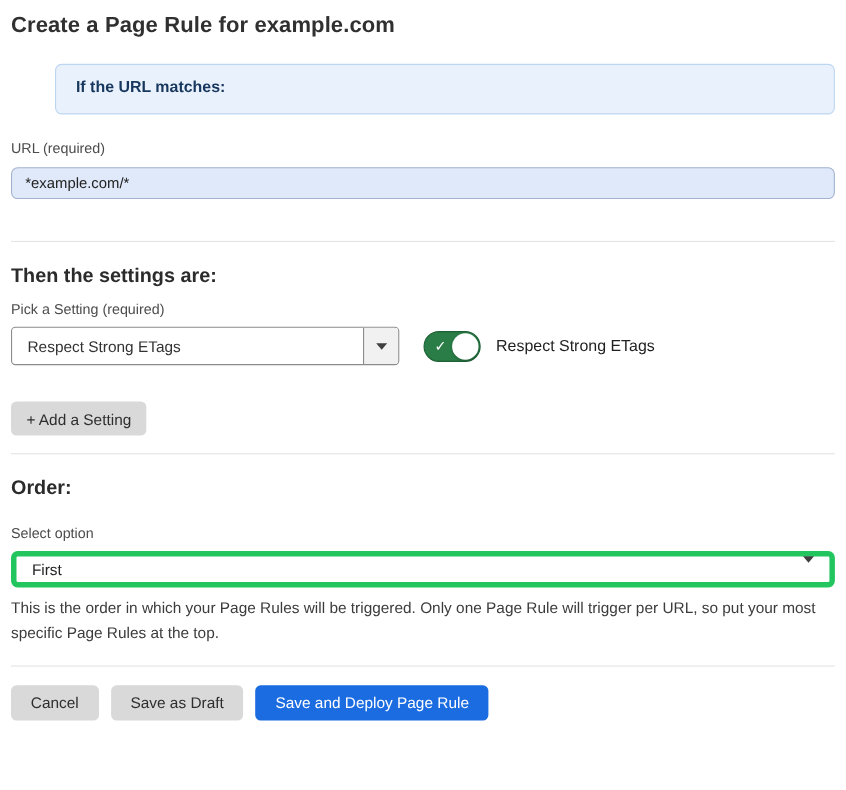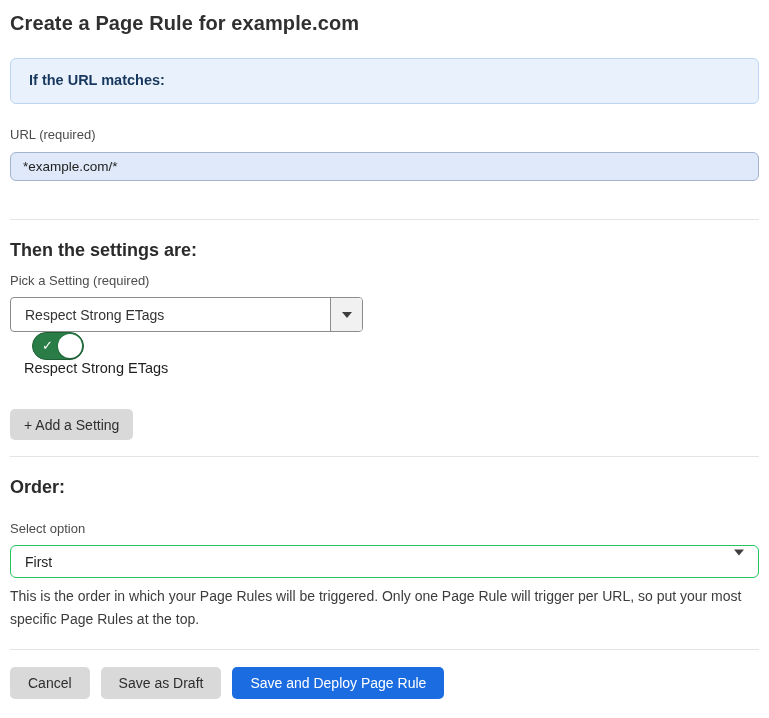--- a/index.html
+++ b/index.html
@@ -19,20 +19,21 @@
   }
   .info-box {
     margin-top: 23px;
     background: #e9f2fc;
     border: 1px solid #bcd5f1;
     border-radius: 6px;
     padding: 9px 18px 11px 18px;
     color: #17375e;
     font-size: 14.5px;
     line-height: 24px;
+    margin-left: 40px;
   }
   .info-heading { font-weight: 700; }
   .info-body { max-width: 720px; }
   .info-link-line a {
     color: #2166cc;
     text-decoration: underline;
     cursor: pointer;
   }
   .field-label {
     display: block;
@@ -63,23 +64,22 @@
   .divider.after-help { margin-top: 18px; }
   .section-heading {
     font-size: 18px;
     font-weight: 700;
     color: #2b2b2b;
     margin-top: 20px;
   }
   .picker-label { margin-top: 12px; }
   .setting-row {
     display: flex;
-    align-items: flex-start;
+    align-items: center;
     margin-top: 9px;
-    flex-direction: column;
   }
   .setting-select {
     display: flex;
     align-items: stretch;
     width: 353px;
     height: 35px;
     border: 1px solid #8c8c8c;
     border-radius: 4px;
     background: #ffffff;
     cursor: pointer;
@@ -155,21 +155,21 @@
     cursor: pointer;
   }
   .add-setting-btn { margin-top: 33px; height: 31px; padding: 0 14px; }
   .order-select {
     position: relative;
     display: flex;
     align-items: center;
     width: 100%;
     height: 33px;
     margin-top: 9px;
-    border: 1px solid #22c55e;
+    border: 5px solid #22c55e;
     border-radius: 6px;
     background: #ffffff;
     padding-left: 14px;
     font-size: 14px;
     color: #222222;
     cursor: pointer;
   }
   .order-select .select-caret {
     position: absolute;
     right: 14px; top: 50%;

